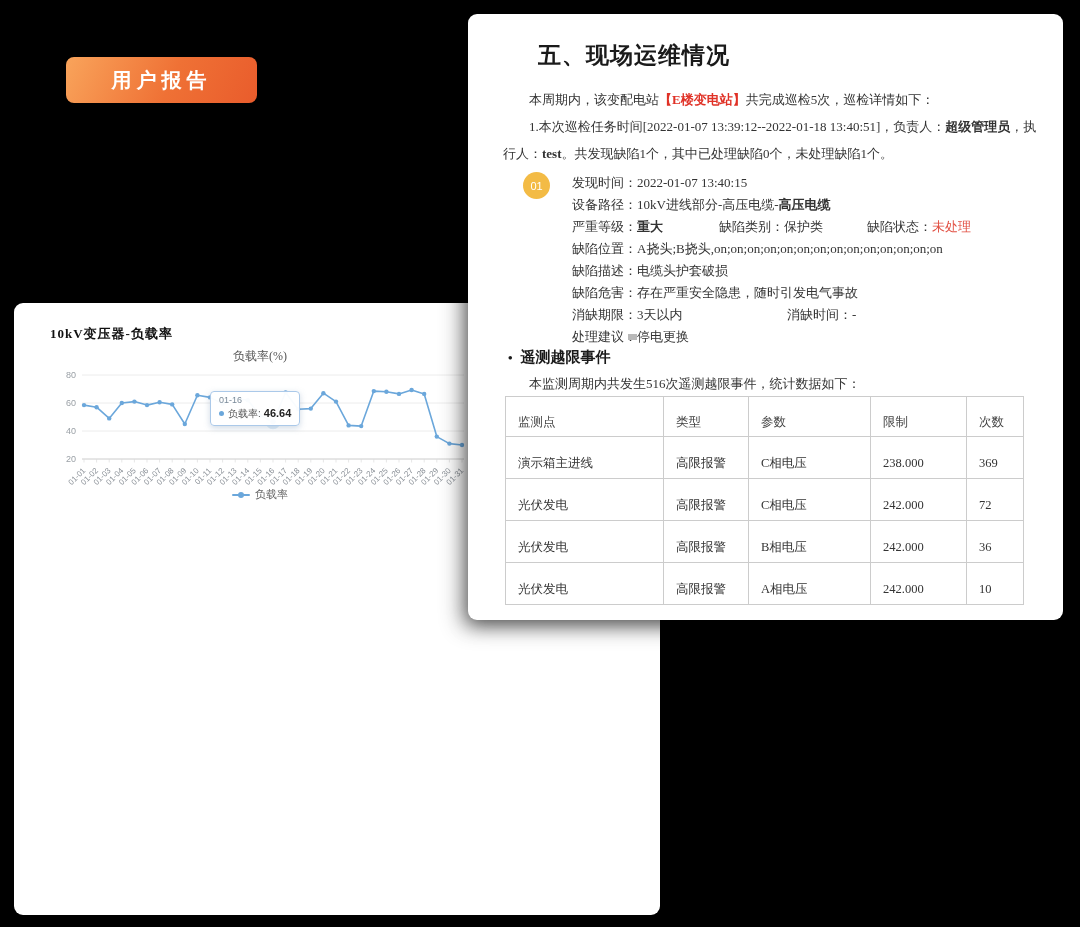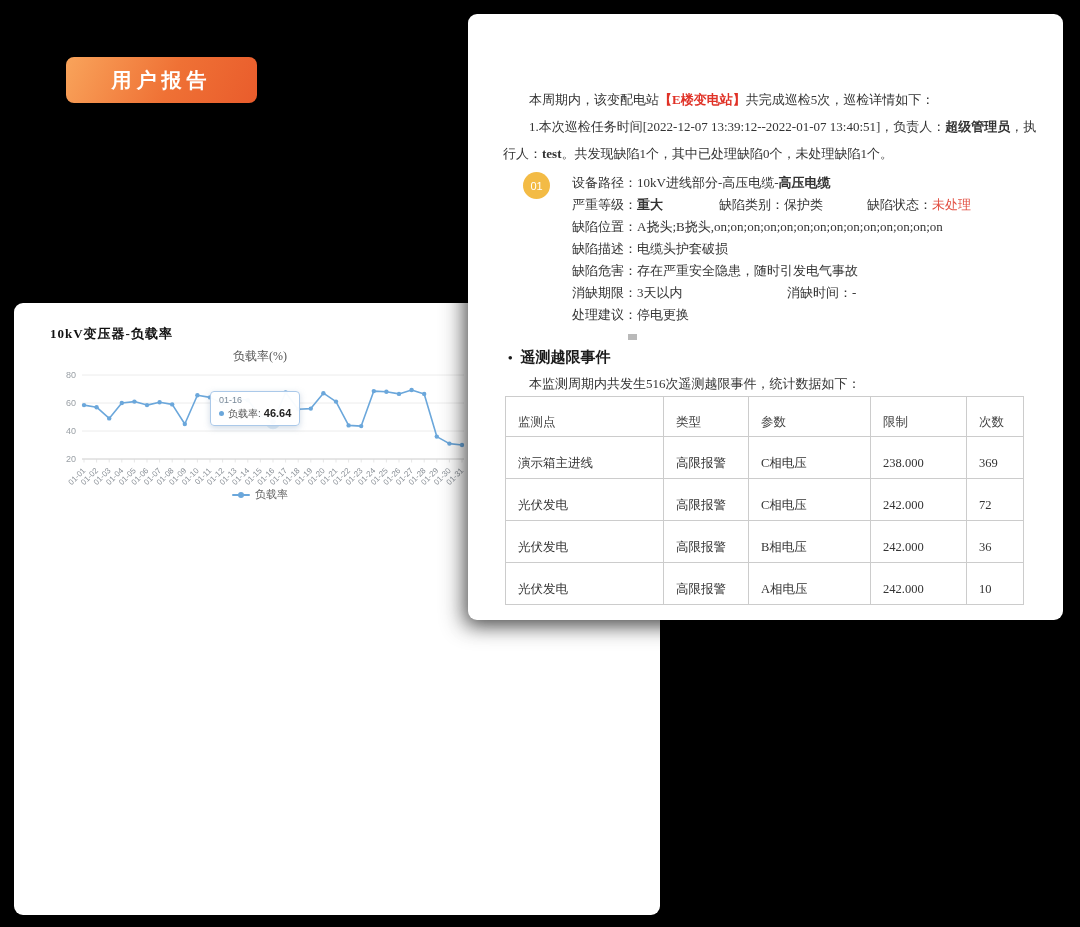--- a/index.html
+++ b/index.html
@@ -221,32 +221,36 @@
 
   <div class="chart-legend">
     <span class="leg-icon">
       <span class="ln" id="leg-ln" style="background: rgb(107, 167, 219);"></span><span class="dt" id="leg-dt" style="background: rgb(107, 167, 219);"></span>
     </span><span>负载率</span>
   </div>
 
 </div>
 
 <div class="panel panel-right">
+  <div class="doc-title">五、现场运维情况</div>
 
   <div class="doc-para para1">
     <span>本周期内，该变配电站</span><span class="hl-red">【E楼变电站】</span><span>共完成巡检5次，巡检详情如下：</span>
   </div>
 
   <div class="doc-para para2">
-    <span>1.本次巡检任务时间[2022-12-07 13:39:12--2022-01-07 13:40:51]，负责人：</span><span class="b">超级管理员</span><span>，执行人：</span><span class="b">test</span><span>。共发现缺陷1个，其中已处理缺陷0个，未处理缺陷1个。</span>
+    <span>1.本次巡检任务时间[2022-01-07 13:39:12--2022-01-18 13:40:51]，负责人：</span><span class="b">超级管理员</span><span>，执行人：</span><span class="b">test</span><span>。共发现缺陷1个，其中已处理缺陷0个，未处理缺陷1个。</span>
   </div>
 
   <div class="num-badge">01</div>
 
   <div class="defect-rows">
+    <div class="row">
+      <span>发现时间：</span><span>2022-01-07 13:40:15</span>
+    </div>
     <div class="row">
       <span>设备路径：</span><span>10kV进线部分-高压电缆-</span><span class="b">高压电缆</span>
     </div>
     <div class="row">
       <span><span>严重等级：</span><span class="b">重大</span></span>
       <span class="c2"><span>缺陷类别：</span><span>保护类</span></span>
       <span class="c3"><span>缺陷状态：</span><span class="red">未处理</span></span>
     </div>
     <div class="row">
       <span>缺陷位置：</span><span>A挠头;B挠头,on;on;on;on;on;on;on;on;on;on;on;on;on;on</span>

